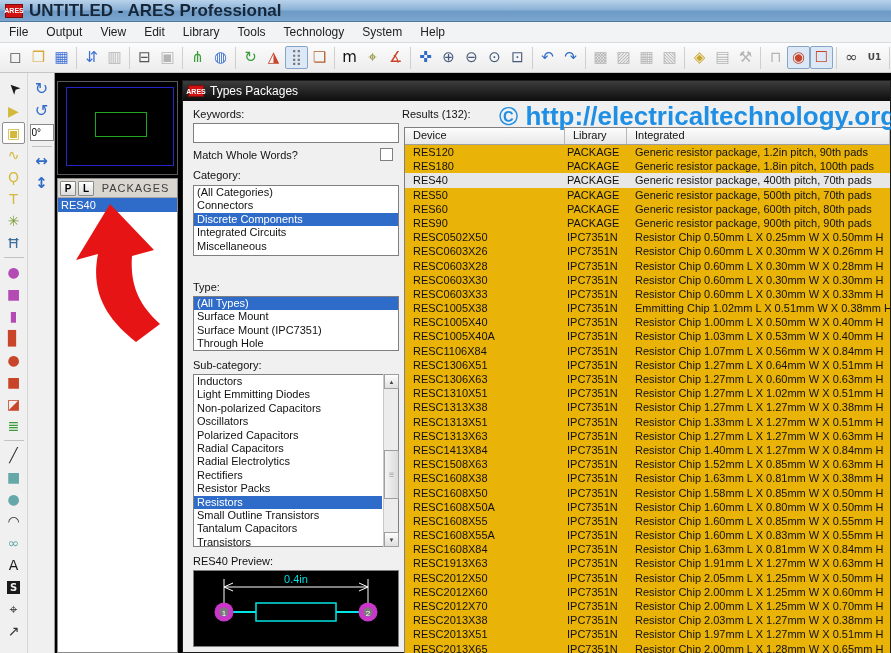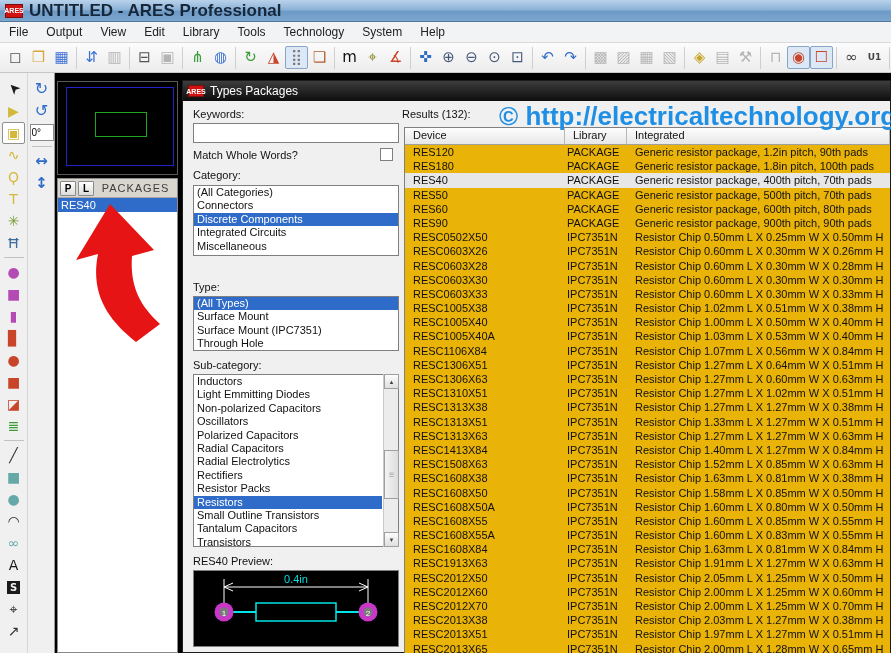--- a/index.html
+++ b/index.html
@@ -561,21 +561,21 @@
 
             <div class="trow">
               <span class="c-dev">RESC0603X33</span>
               <span class="c-lib">IPC7351N</span>
               <span class="c-desc">Resistor Chip 0.60mm L X 0.30mm W X 0.33mm H</span>
             </div>
 
             <div class="trow">
               <span class="c-dev">RESC1005X38</span>
               <span class="c-lib">IPC7351N</span>
-              <span class="c-desc">Resistor Chip 1.02mm L X 0.51mm W X 0.38mm H</span>
+              <span class="c-desc">Emmitting Chip 1.02mm L X 0.51mm W X 0.38mm H</span>
             </div>
 
             <div class="trow">
               <span class="c-dev">RESC1005X40</span>
               <span class="c-lib">IPC7351N</span>
               <span class="c-desc">Resistor Chip 1.00mm L X 0.50mm W X 0.40mm H</span>
             </div>
 
             <div class="trow">
               <span class="c-dev">RESC1005X40A</span>

